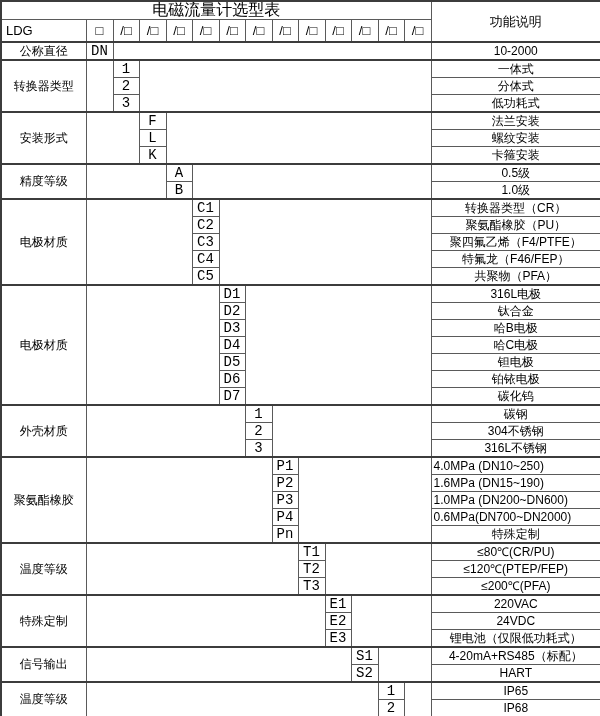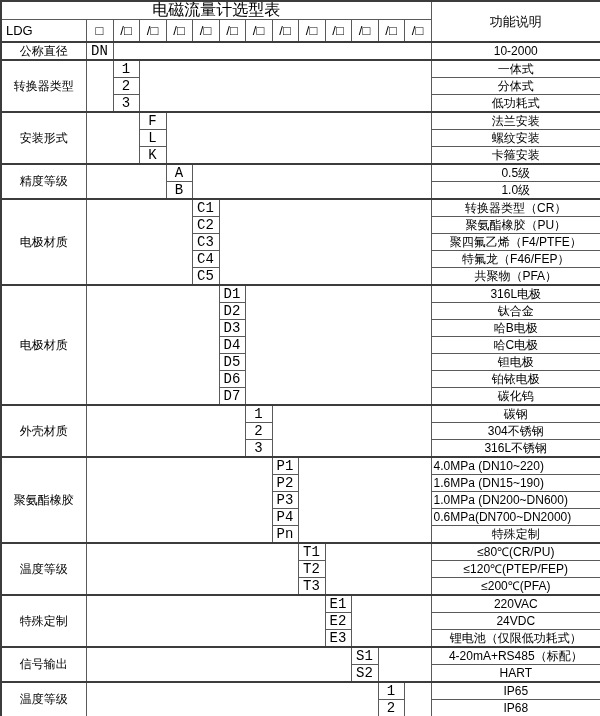--- a/index.html
+++ b/index.html
@@ -190,21 +190,21 @@
       </tr>
       <tr>
         <td class="code">3</td>
         <td class="desc">316L不锈钢</td>
       </tr>
       <tr class="gfirst">
         <td rowspan="5" class="cat">聚氨酯橡胶</td>
         <td rowspan="5" colspan="7"></td>
         <td class="code">P1</td>
         <td rowspan="5" colspan="5"></td>
-        <td class="desc left">4.0MPa (DN10~220)</td>
+        <td class="desc left">4.0MPa (DN10~250)</td>
       </tr>
       <tr>
         <td class="code">P2</td>
         <td class="desc left">1.6MPa (DN15~190)</td>
       </tr>
       <tr>
         <td class="code">P3</td>
         <td class="desc left">1.0MPa (DN200~DN600)</td>
       </tr>
       <tr>

